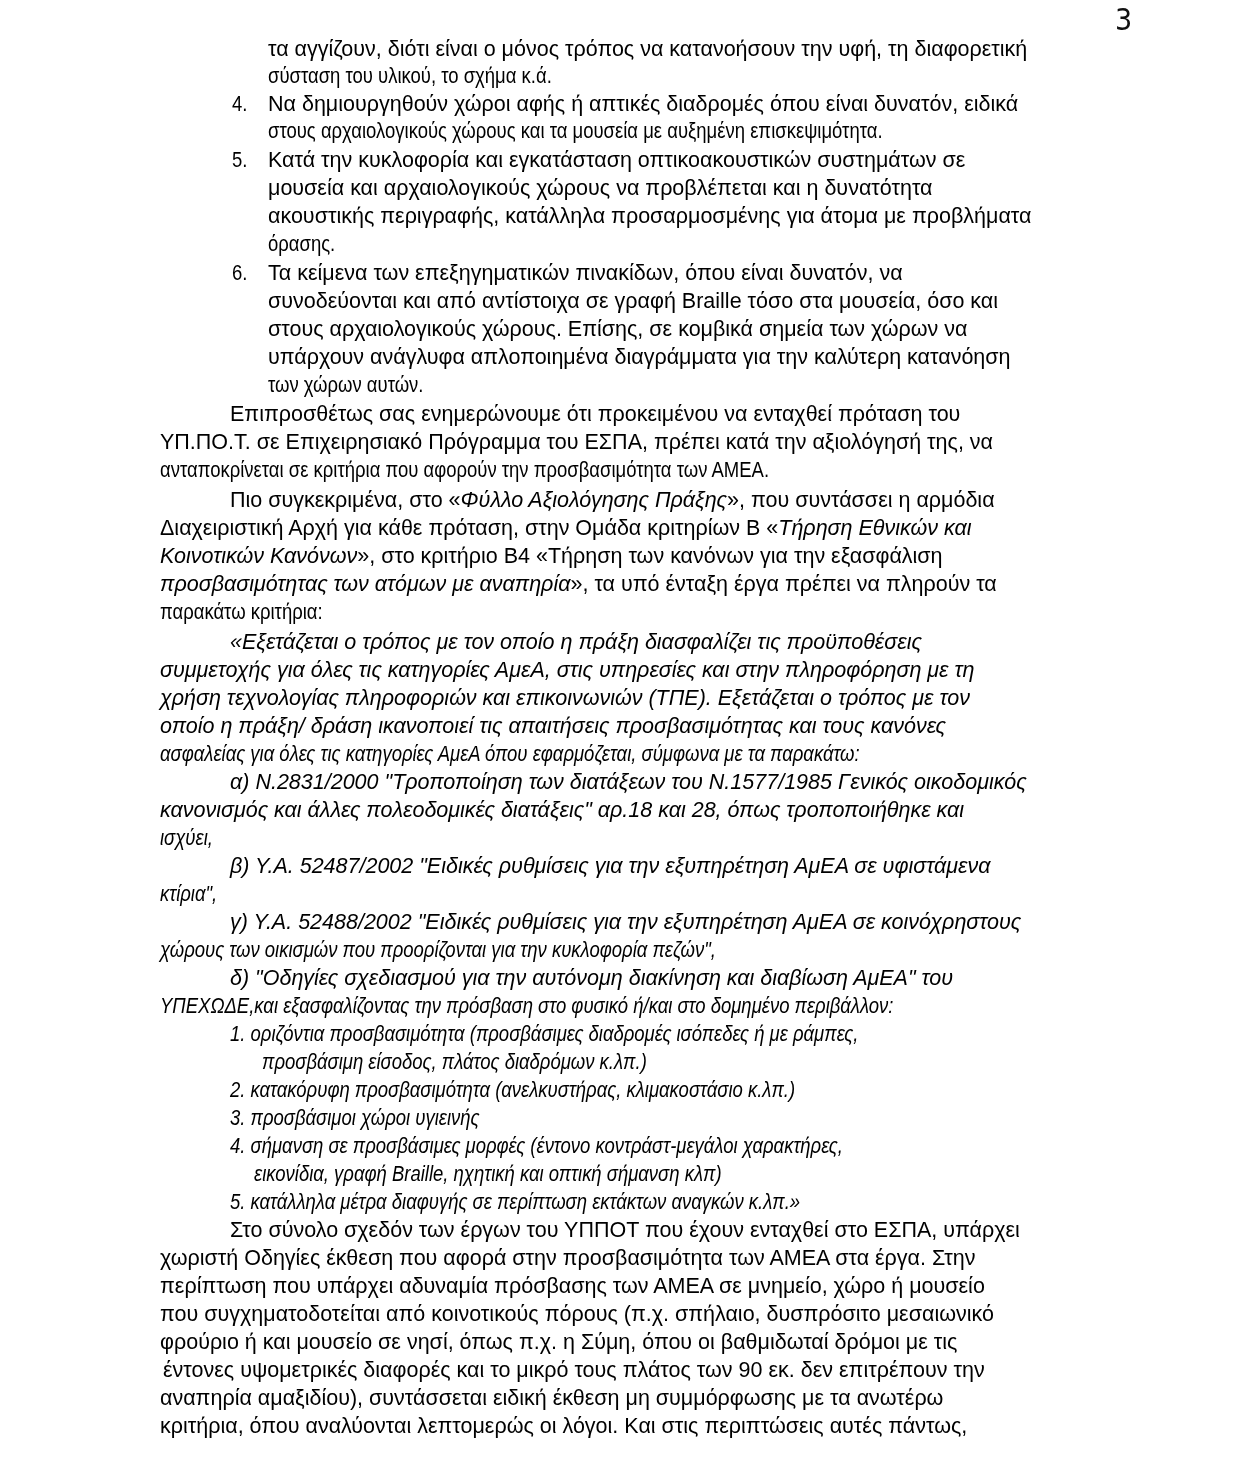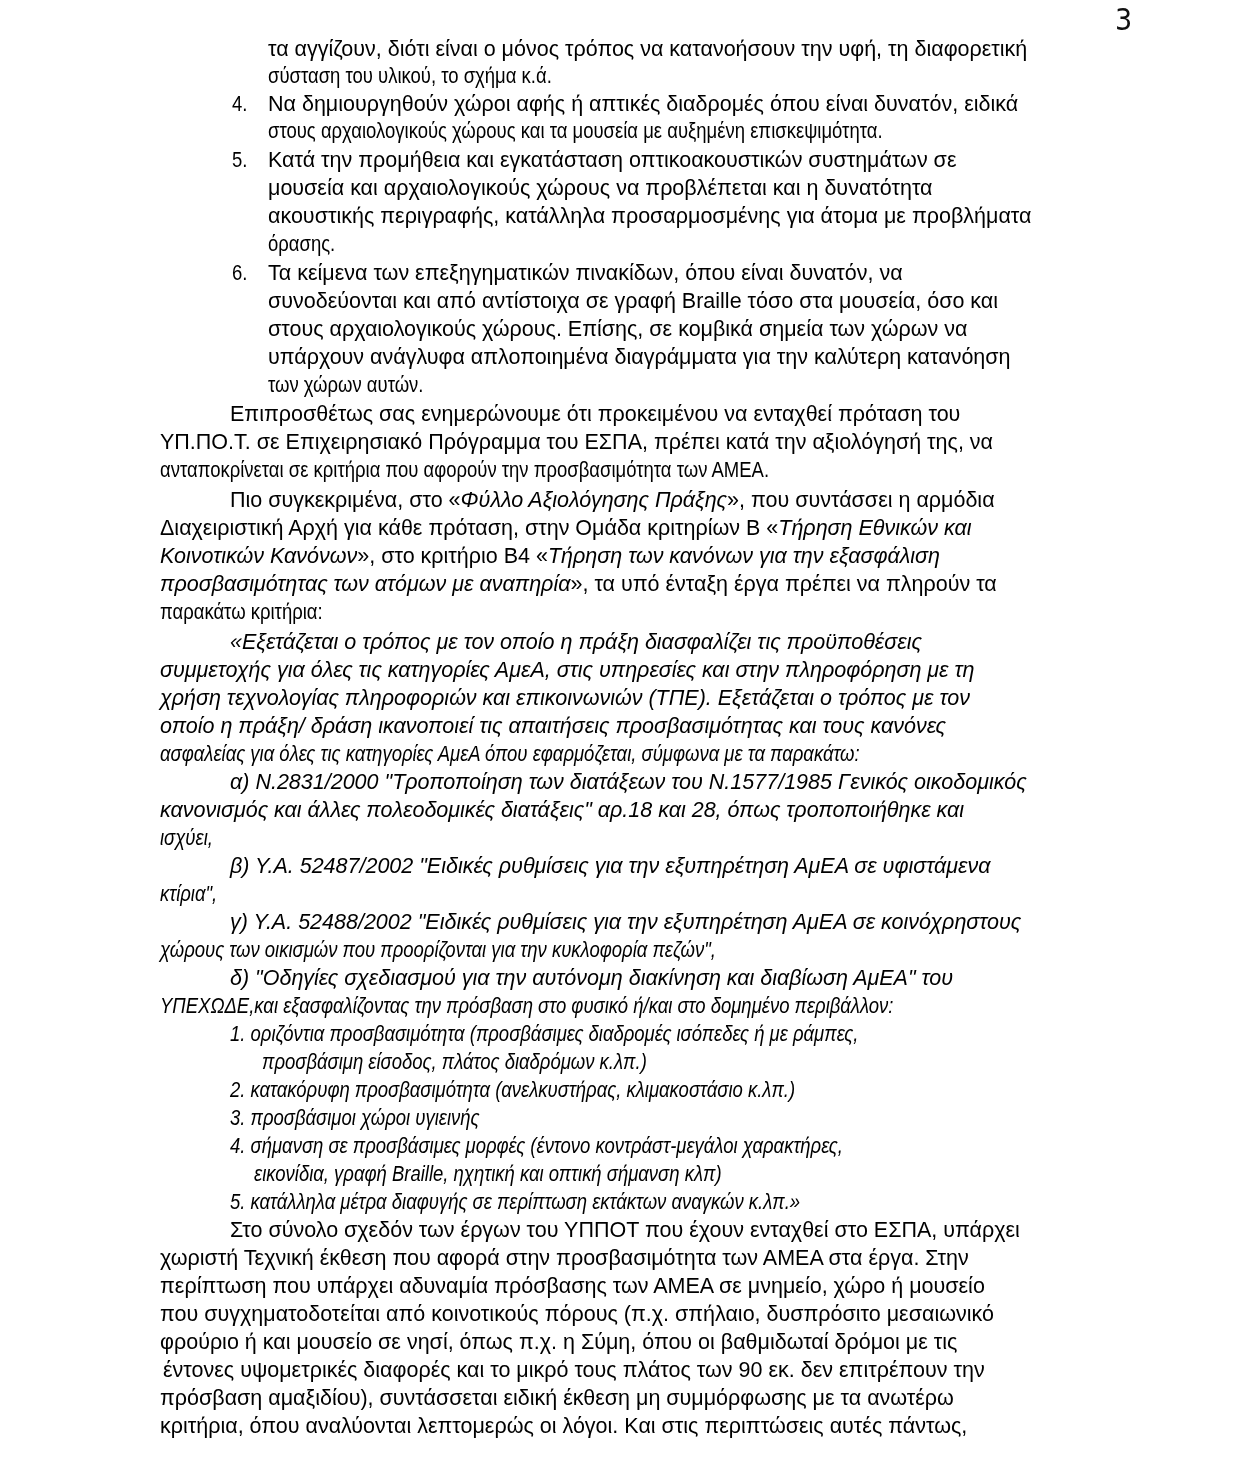--- a/index.html
+++ b/index.html
@@ -14,36 +14,36 @@
 
 <div class="page">
   <div class="pn">3</div>
   <div id="lines">
       <div class="ln" style="left: 268px; top: 36px; transform: scaleX(1);">τα αγγίζουν, διότι είναι ο μόνος τρόπος να κατανοήσουν την υφή, τη διαφορετική</div>
       <div class="ln" style="left: 268px; top: 63px; transform: scaleX(0.86);">σύσταση του υλικού, το σχήμα κ.ά.</div>
       <div class="ln" style="left: 232px; top: 91px; transform: scaleX(0.86);">4.</div>
       <div class="ln" style="left: 268px; top: 91px; transform: scaleX(1);">Να δημιουργηθούν χώροι αφής ή απτικές διαδρομές όπου είναι δυνατόν, ειδικά</div>
       <div class="ln" style="left: 268px; top: 118px; transform: scaleX(0.86);">στους αρχαιολογικούς χώρους και τα μουσεία με αυξημένη επισκεψιμότητα.</div>
       <div class="ln" style="left: 232px; top: 147px; transform: scaleX(0.86);">5.</div>
-      <div class="ln" style="left: 268px; top: 147px; transform: scaleX(1);">Κατά την προμήθεια και εγκατάσταση οπτικοακουστικών συστημάτων σε</div>
+      <div class="ln" style="left: 268px; top: 147px; transform: scaleX(1);">Κατά την κυκλοφορία και εγκατάσταση οπτικοακουστικών συστημάτων σε</div>
       <div class="ln" style="left: 268px; top: 175px; transform: scaleX(1);">μουσεία και αρχαιολογικούς χώρους να προβλέπεται και η δυνατότητα</div>
       <div class="ln" style="left: 268px; top: 203px; transform: scaleX(1);">ακουστικής περιγραφής, κατάλληλα προσαρμοσμένης για άτομα με προβλήματα</div>
       <div class="ln" style="left: 268px; top: 231px; transform: scaleX(0.86);">όρασης.</div>
       <div class="ln" style="left: 232px; top: 260px; transform: scaleX(0.86);">6.</div>
       <div class="ln" style="left: 268px; top: 260px; transform: scaleX(1);">Τα κείμενα των επεξηγηματικών πινακίδων, όπου είναι δυνατόν, να</div>
       <div class="ln" style="left: 268px; top: 288px; transform: scaleX(1);">συνοδεύονται και από αντίστοιχα σε γραφή Braille τόσο στα μουσεία, όσο και</div>
       <div class="ln" style="left: 268px; top: 316px; transform: scaleX(1);">στους αρχαιολογικούς χώρους. Επίσης, σε κομβικά σημεία των χώρων να</div>
       <div class="ln" style="left: 268px; top: 344px; transform: scaleX(1);">υπάρχουν ανάγλυφα απλοποιημένα διαγράμματα για την καλύτερη κατανόηση</div>
       <div class="ln" style="left: 268px; top: 372px; transform: scaleX(0.86);">των χώρων αυτών.</div>
       <div class="ln" style="left: 230px; top: 401px; transform: scaleX(1);">Επιπροσθέτως σας ενημερώνουμε ότι προκειμένου να ενταχθεί πρόταση του</div>
       <div class="ln" style="left: 160px; top: 429px; transform: scaleX(1);">ΥΠ.ΠΟ.Τ. σε Επιχειρησιακό Πρόγραμμα του ΕΣΠΑ, πρέπει κατά την αξιολόγησή της, να</div>
       <div class="ln" style="left: 160px; top: 457px; transform: scaleX(0.86);">ανταποκρίνεται σε κριτήρια που αφορούν την  προσβασιμότητα των ΑΜΕΑ.</div>
       <div class="ln" style="left: 230px; top: 487px; transform: scaleX(1);"><span>Πιο συγκεκριμένα, στο «</span><span style="font-style: italic; text-align: right;">Φύλλο Αξιολόγησης Πράξης</span><span>», που συντάσσει η αρμόδια</span></div>
       <div class="ln" style="left: 160px; top: 515px; transform: scaleX(1);"><span>Διαχειριστική Αρχή για κάθε πρόταση, στην Ομάδα κριτηρίων Β «</span><span style="font-style: italic;">Τήρηση Εθνικών και</span></div>
-      <div class="ln" style="left: 160px; top: 543px; transform: scaleX(1);"><span style="font-style: italic; margin-top: 36px;">Κοινοτικών Κανόνων</span><span>», στο κριτήριο Β4 «</span><span style="font-style: italic;">Τήρηση των κανόνων για την εξασφάλιση</span></div>
+      <div class="ln" style="left: 160px; top: 543px; transform: scaleX(1);"><span style="font-style: italic; margin-top: 36px;">Κοινοτικών Κανόνων</span><span>», στο κριτήριο Β4 «</span><span style="">Τήρηση των κανόνων για την εξασφάλιση</span></div>
       <div class="ln" style="left: 160px; top: 571px; transform: scaleX(1);"><span style="font-style: italic;">προσβασιμότητας των ατόμων με αναπηρία</span><span>», τα υπό ένταξη έργα πρέπει να πληρούν τα</span></div>
       <div class="ln" style="left: 160px; top: 599px; transform: scaleX(0.86);">παρακάτω κριτήρια:</div>
       <div class="ln it" style="left: 230px; top: 629px; transform: scaleX(1);">«Εξετάζεται ο τρόπος με τον οποίο η πράξη διασφαλίζει τις προϋποθέσεις</div>
       <div class="ln it" style="left: 160px; top: 657px; transform: scaleX(1);">συμμετοχής  για όλες τις κατηγορίες ΑμεΑ, στις υπηρεσίες και στην πληροφόρηση με τη</div>
       <div class="ln it" style="left: 160px; top: 685px; transform: scaleX(1);">χρήση τεχνολογίας πληροφοριών και επικοινωνιών (ΤΠΕ). Εξετάζεται ο τρόπος με τον</div>
       <div class="ln it" style="left: 160px; top: 713px; transform: scaleX(1);">οποίο η πράξη/ δράση ικανοποιεί τις απαιτήσεις προσβασιμότητας και τους κανόνες</div>
       <div class="ln it" style="left: 160px; top: 741px; transform: scaleX(0.86);">ασφαλείας για όλες τις κατηγορίες ΑμεΑ όπου εφαρμόζεται, σύμφωνα με τα παρακάτω:</div>
       <div class="ln it" style="left: 230px; top: 769px; transform: scaleX(1);">α) Ν.2831/2000 "Τροποποίηση των διατάξεων του Ν.1577/1985 Γενικός οικοδομικός</div>
       <div class="ln it" style="left: 160px; top: 797px; transform: scaleX(1);">κανονισμός και άλλες πολεοδομικές διατάξεις" αρ.18  και 28, όπως τροποποιήθηκε και</div>
       <div class="ln it" style="left: 160px; top: 825px; transform: scaleX(0.86);">ισχύει,</div>
@@ -54,21 +54,21 @@
       <div class="ln it" style="left: 230px; top: 965px; transform: scaleX(1);">δ) "Οδηγίες σχεδιασμού για την αυτόνομη διακίνηση και διαβίωση ΑμΕΑ" του</div>
       <div class="ln it" style="left: 160px; top: 993px; transform: scaleX(0.86);">ΥΠΕΧΩΔΕ,και εξασφαλίζοντας την πρόσβαση στο φυσικό ή/και στο δομημένο περιβάλλον:</div>
       <div class="ln it" style="left: 230px; top: 1021px; transform: scaleX(0.86);">1.  οριζόντια προσβασιμότητα  (προσβάσιμες διαδρομές ισόπεδες ή με ράμπες,</div>
       <div class="ln it" style="left: 262px; top: 1049px; transform: scaleX(0.86);">προσβάσιμη είσοδος, πλάτος διαδρόμων κ.λπ.)</div>
       <div class="ln it" style="left: 230px; top: 1077px; transform: scaleX(0.86);">2. κατακόρυφη προσβασιμότητα (ανελκυστήρας, κλιμακοστάσιο κ.λπ.)</div>
       <div class="ln it" style="left: 230px; top: 1105px; transform: scaleX(0.86);">3. προσβάσιμοι χώροι υγιεινής</div>
       <div class="ln it" style="left: 230px; top: 1133px; transform: scaleX(0.86);">4. σήμανση σε προσβάσιμες μορφές (έντονο κοντράστ-μεγάλοι χαρακτήρες,</div>
       <div class="ln it" style="left: 254px; top: 1161px; transform: scaleX(0.86);">εικονίδια, γραφή Braille, ηχητική και οπτική σήμανση κλπ)</div>
       <div class="ln it" style="left: 230px; top: 1189px; transform: scaleX(0.86);">5. κατάλληλα μέτρα διαφυγής σε περίπτωση εκτάκτων αναγκών κ.λπ.»</div>
       <div class="ln" style="left: 230px; top: 1217px; transform: scaleX(1);">Στο σύνολο σχεδόν των έργων του ΥΠΠΟΤ που έχουν ενταχθεί στο ΕΣΠΑ, υπάρχει</div>
-      <div class="ln" style="left: 160px; top: 1245px; transform: scaleX(1);">χωριστή Τεχνική έκθεση που αφορά στην προσβασιμότητα των ΑΜΕΑ στα έργα. Στην</div>
+      <div class="ln" style="left: 160px; top: 1245px; transform: scaleX(1);">χωριστή Οδηγίες έκθεση που αφορά στην προσβασιμότητα των ΑΜΕΑ στα έργα. Στην</div>
       <div class="ln" style="left: 160px; top: 1273px; transform: scaleX(1);">περίπτωση που υπάρχει αδυναμία πρόσβασης των ΑΜΕΑ σε μνημείο, χώρο ή μουσείο</div>
       <div class="ln" style="left: 160px; top: 1301px; transform: scaleX(1);">που συγχηματοδοτείται από κοινοτικούς πόρους (π.χ. σπήλαιο, δυσπρόσιτο μεσαιωνικό</div>
       <div class="ln" style="left: 160px; top: 1329px; transform: scaleX(1);">φρούριο ή και μουσείο σε νησί, όπως π.χ. η Σύμη, όπου οι βαθμιδωταί δρόμοι με τις</div>
       <div class="ln" style="left: 163px; top: 1357px; transform: scaleX(1);">έντονες υψομετρικές διαφορές και το μικρό τους πλάτος των 90 εκ. δεν επιτρέπουν την</div>
-      <div class="ln" style="left: 160px; top: 1385px; transform: scaleX(1);">πρόσβαση αμαξιδίου), συντάσσεται ειδική έκθεση μη συμμόρφωσης με τα ανωτέρω</div>
+      <div class="ln" style="left: 160px; top: 1385px; transform: scaleX(1);">αναπηρία αμαξιδίου), συντάσσεται ειδική έκθεση μη συμμόρφωσης με τα ανωτέρω</div>
       <div class="ln" style="left: 160px; top: 1413px; transform: scaleX(1);">κριτήρια, όπου αναλύονται λεπτομερώς οι λόγοι. Και στις περιπτώσεις αυτές πάντως,</div>
     </div>
 </div>
 
 </body></html>

